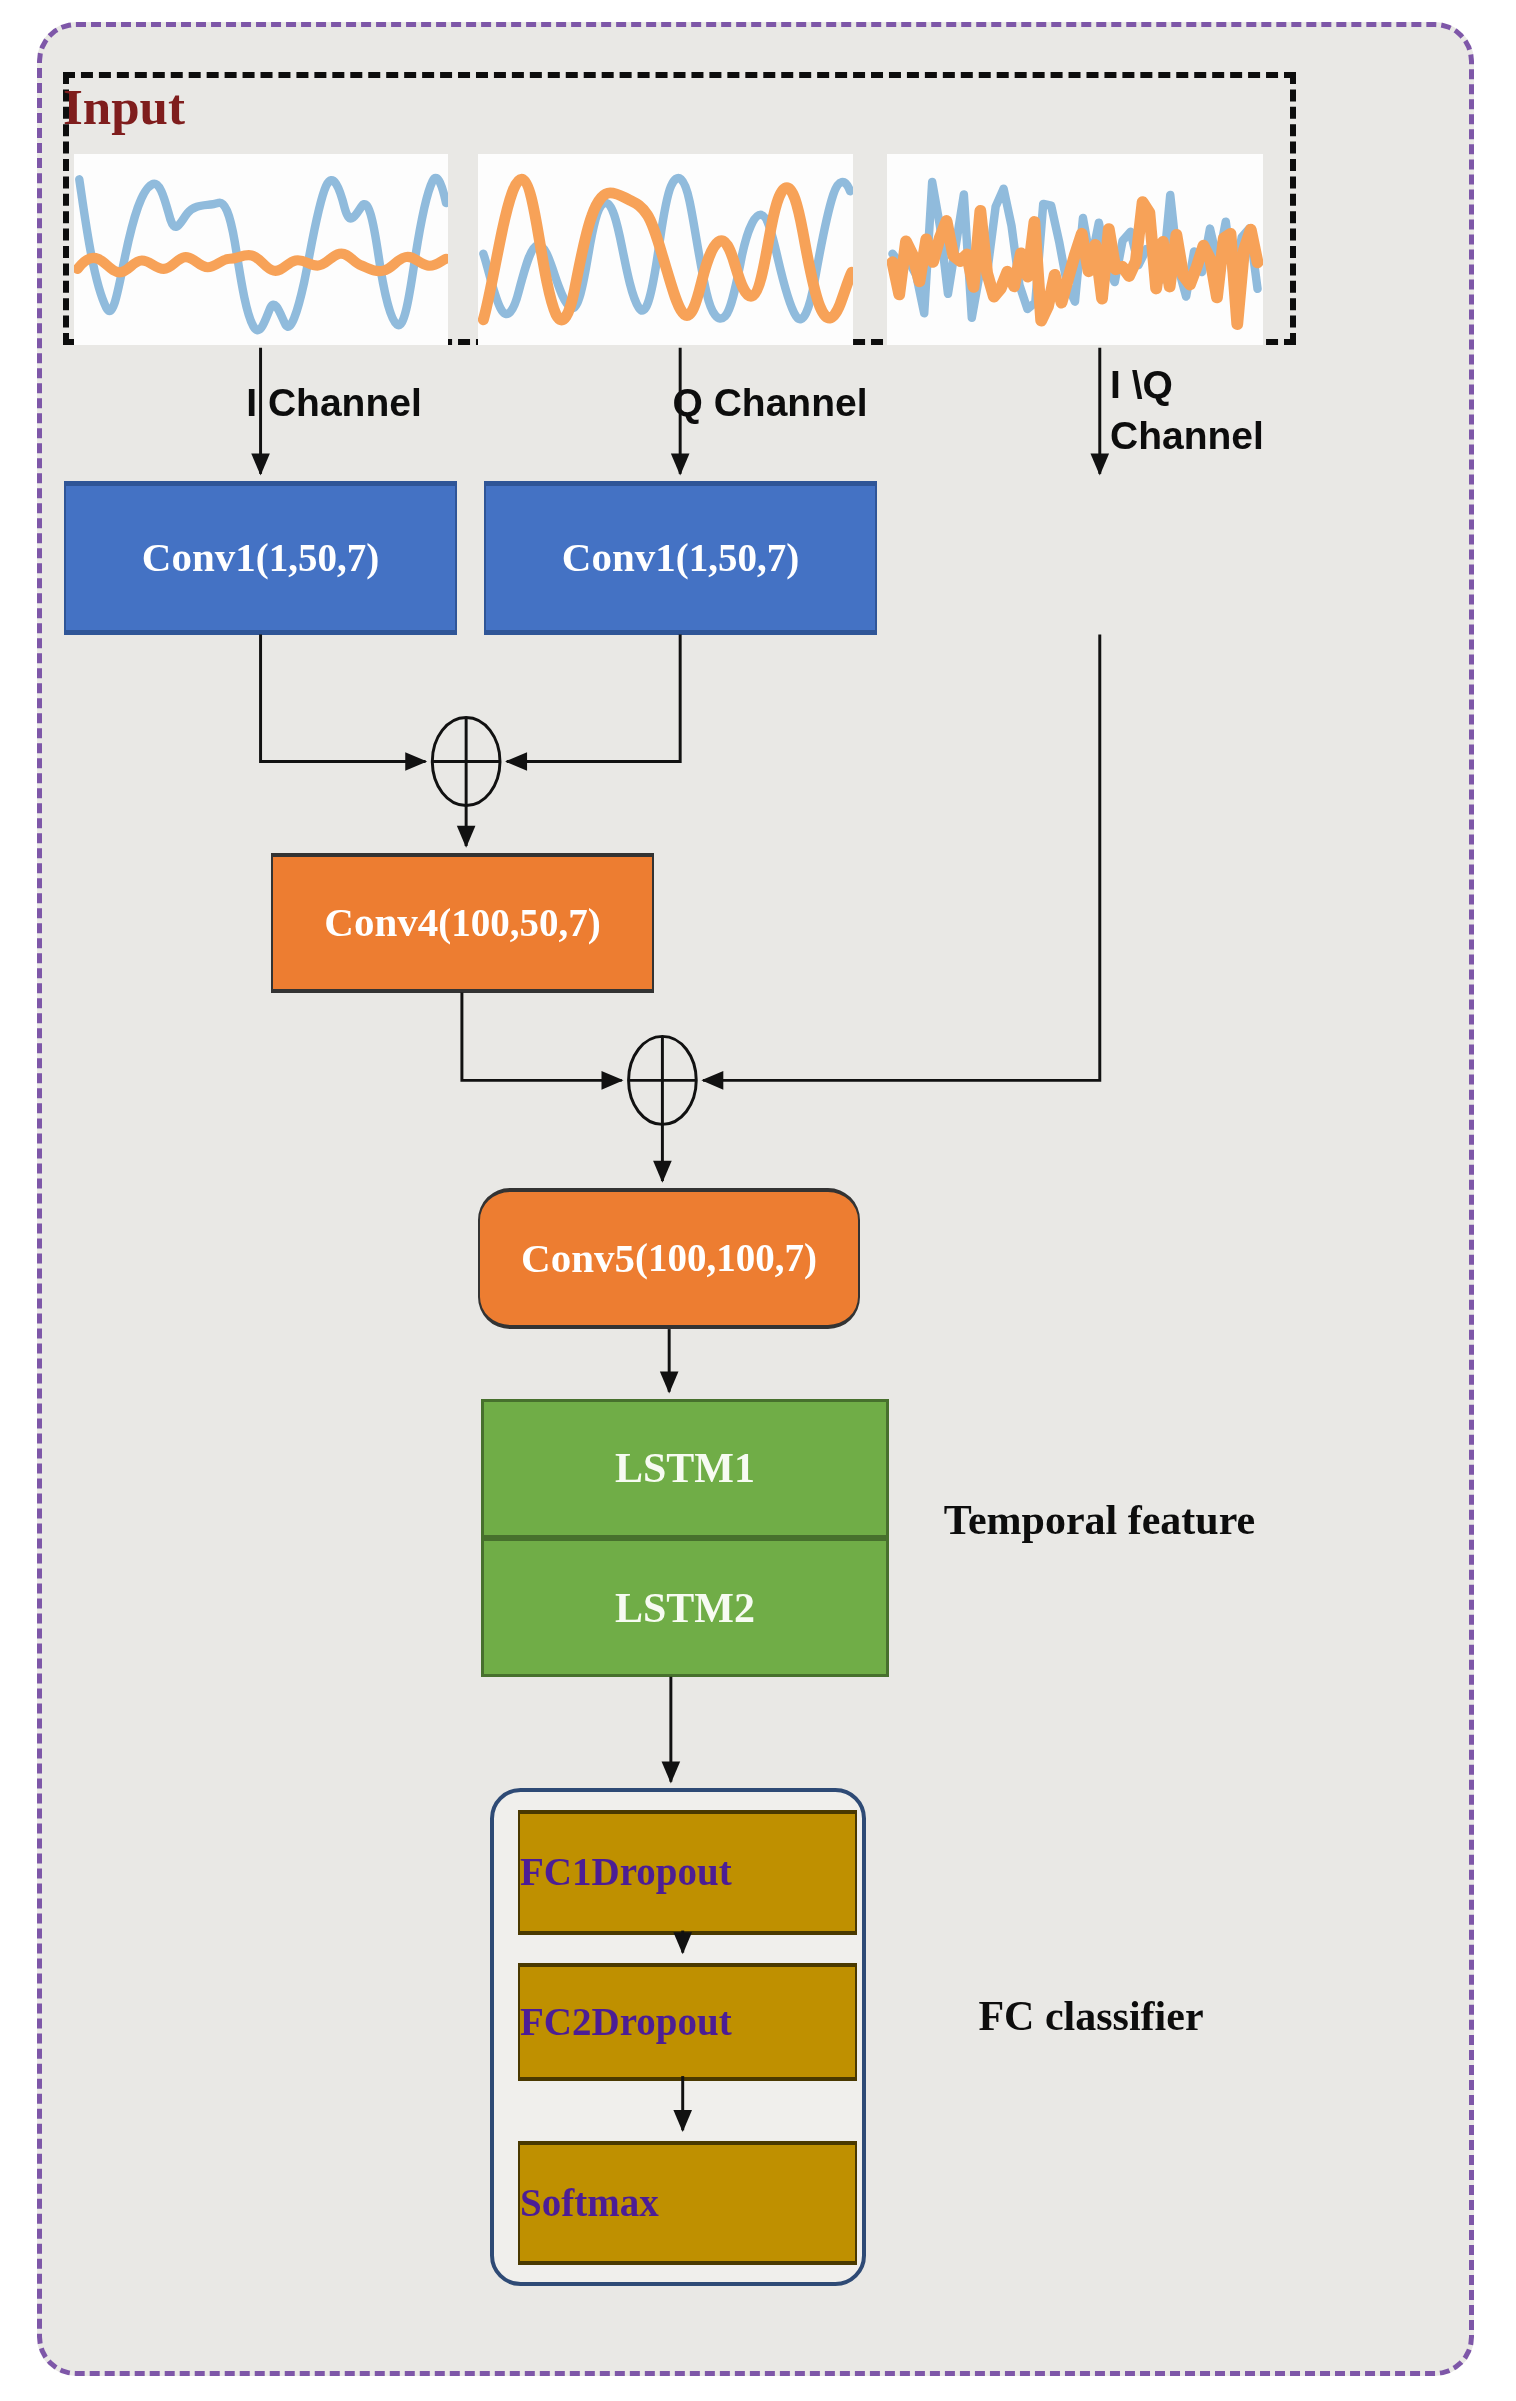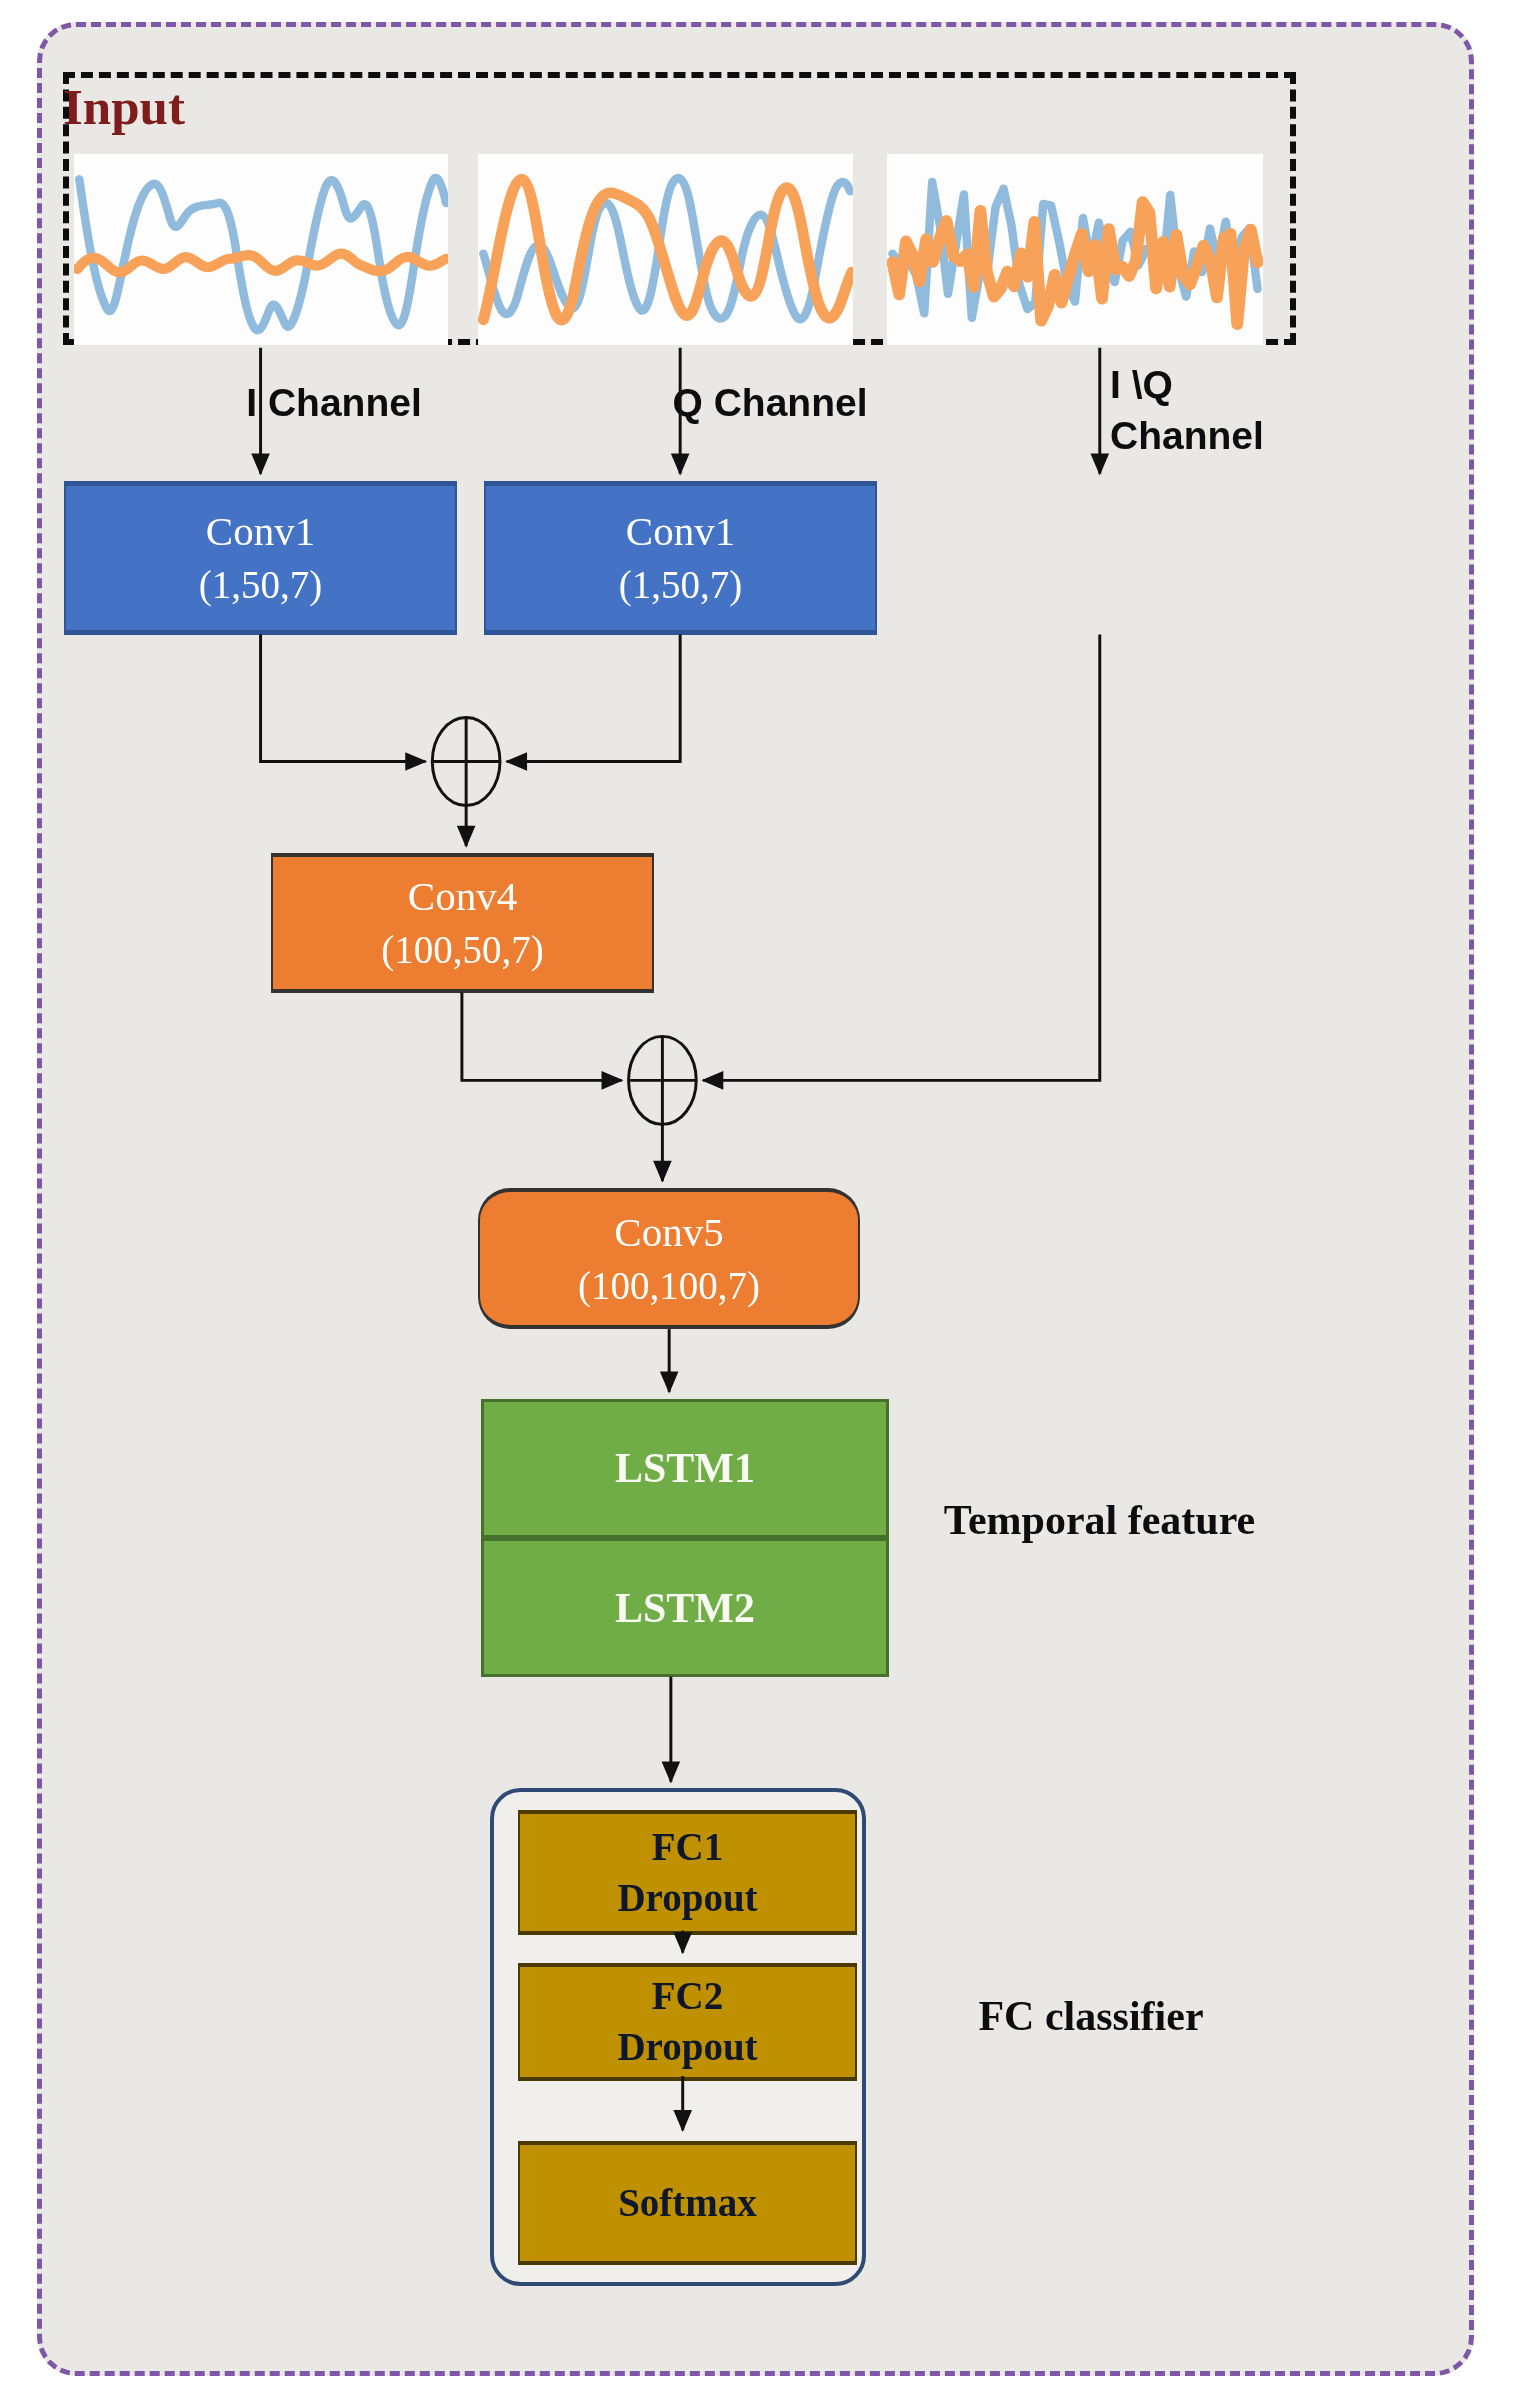--- a/index.html
+++ b/index.html
@@ -7,38 +7,38 @@
           font-family:"Liberation Serif",serif;}
   .frame{position:absolute;left:37px;top:22px;width:1437px;height:2354px;box-sizing:border-box;
          background:#e9e8e5;border:5.1px dashed #7e57a8;border-radius:39px;}
   .input-box{position:absolute;left:63px;top:72px;width:1233px;height:273px;box-sizing:border-box;
              border:6px dashed #0d0d0d;}
   .input-title{position:absolute;left:63px;top:78px;width:1233px;text-align:left;
                font-weight:bold;font-size:51px;color:#7f1d1d;}
   .wave-panel{position:absolute;top:154px;height:191px;background:#fdfdfd;}
   .chan-label{position:absolute;font-family:"Liberation Sans",sans-serif;font-weight:700;
               font-size:39px;color:#0d0d0d;}
-  .block{position:absolute;box-sizing:border-box;display:flex;flex-direction:column;
+  .block{position:absolute;box-sizing:border-box;display:flex;flex-direction:row;
          align-items:center;justify-content:center;text-align:center;color:#ffffff;
-         font-weight:normal;}
+         font-weight:bold;}
   .blue{background:#4472c4;border:2.5px solid #2f5597;border-top-width:5.1px;border-bottom-width:5.1px;}
   .orange{background:#ed7d31;border:2.5px solid #333333;border-top-width:4.2px;border-bottom-width:4.2px;}
   .block .bname{font-size:41px;line-height:1.35;}
   .block .bparams{font-size:39px;line-height:1.35;}
   .lstm-stack{position:absolute;left:481px;top:1399px;width:408px;height:278px;box-sizing:border-box;
               border:3.4px solid #47702d;display:flex;flex-direction:column;}
   .lstm-cell{flex:1;background:#70ad47;display:flex;align-items:center;justify-content:center;
              color:#f7fbf2;font-weight:bold;font-size:42px;}
   .lstm-divider{height:6.8px;background:#47702d;}
   .fc-container{position:absolute;left:490px;top:1788px;width:376px;height:498px;box-sizing:border-box;
                 border:4.2px solid #2e4a75;border-radius:30.5px;background:#f0efec;}
   .gold{position:absolute;left:24px;width:339px;box-sizing:border-box;background:#bf9000;
         border:2.5px solid #4a3900;border-top-width:4.2px;border-bottom-width:4.2px;
-        display:flex;flex-direction:column;align-items:center;justify-content:center;
-        color:#0f172a;font-weight:bold;text-align:center;}
+        display:flex;flex-direction:row;align-items:center;justify-content:flex-start;
+        color:#4c1d95;font-weight:bold;text-align:center;}
   .gold .bname,.gold .bparams{font-size:39px;line-height:1.3;}
   .annot{position:absolute;font-weight:bold;font-size:42px;color:#0d0d0d;text-align:center;
          line-height:1.28;}
   svg.overlay{position:absolute;left:0;top:0;pointer-events:none;}
   .conn{stroke:#111111;stroke-width:3.5;fill:none;}
   .merge{stroke:#111111;stroke-width:3.5;fill:none;}
 </style>
 </head>
 <body>
 

